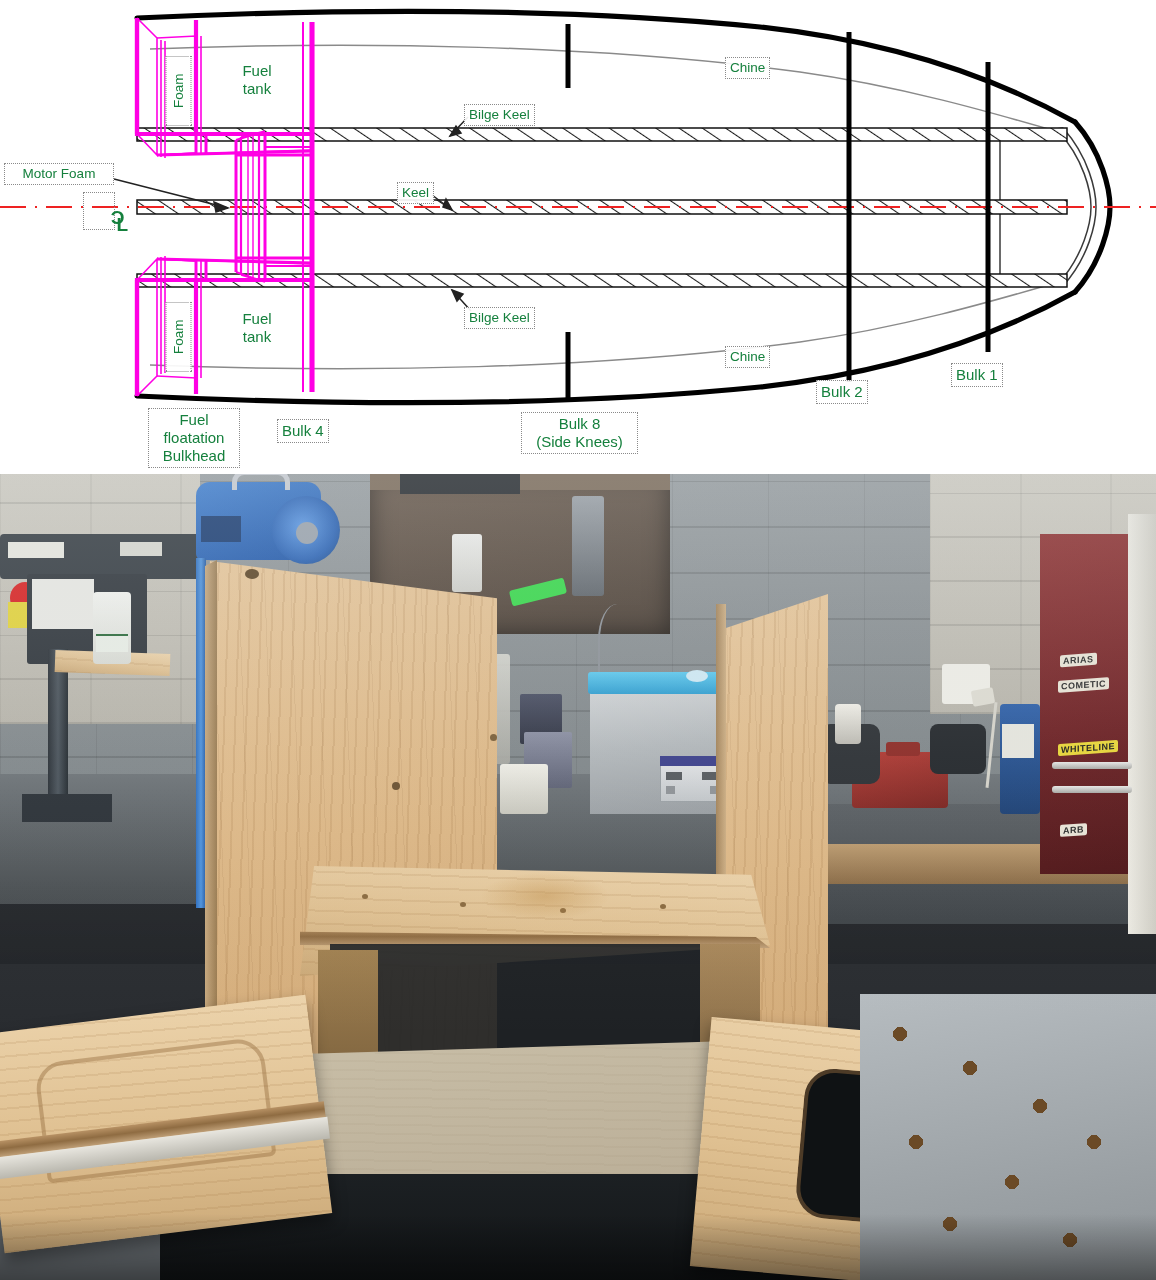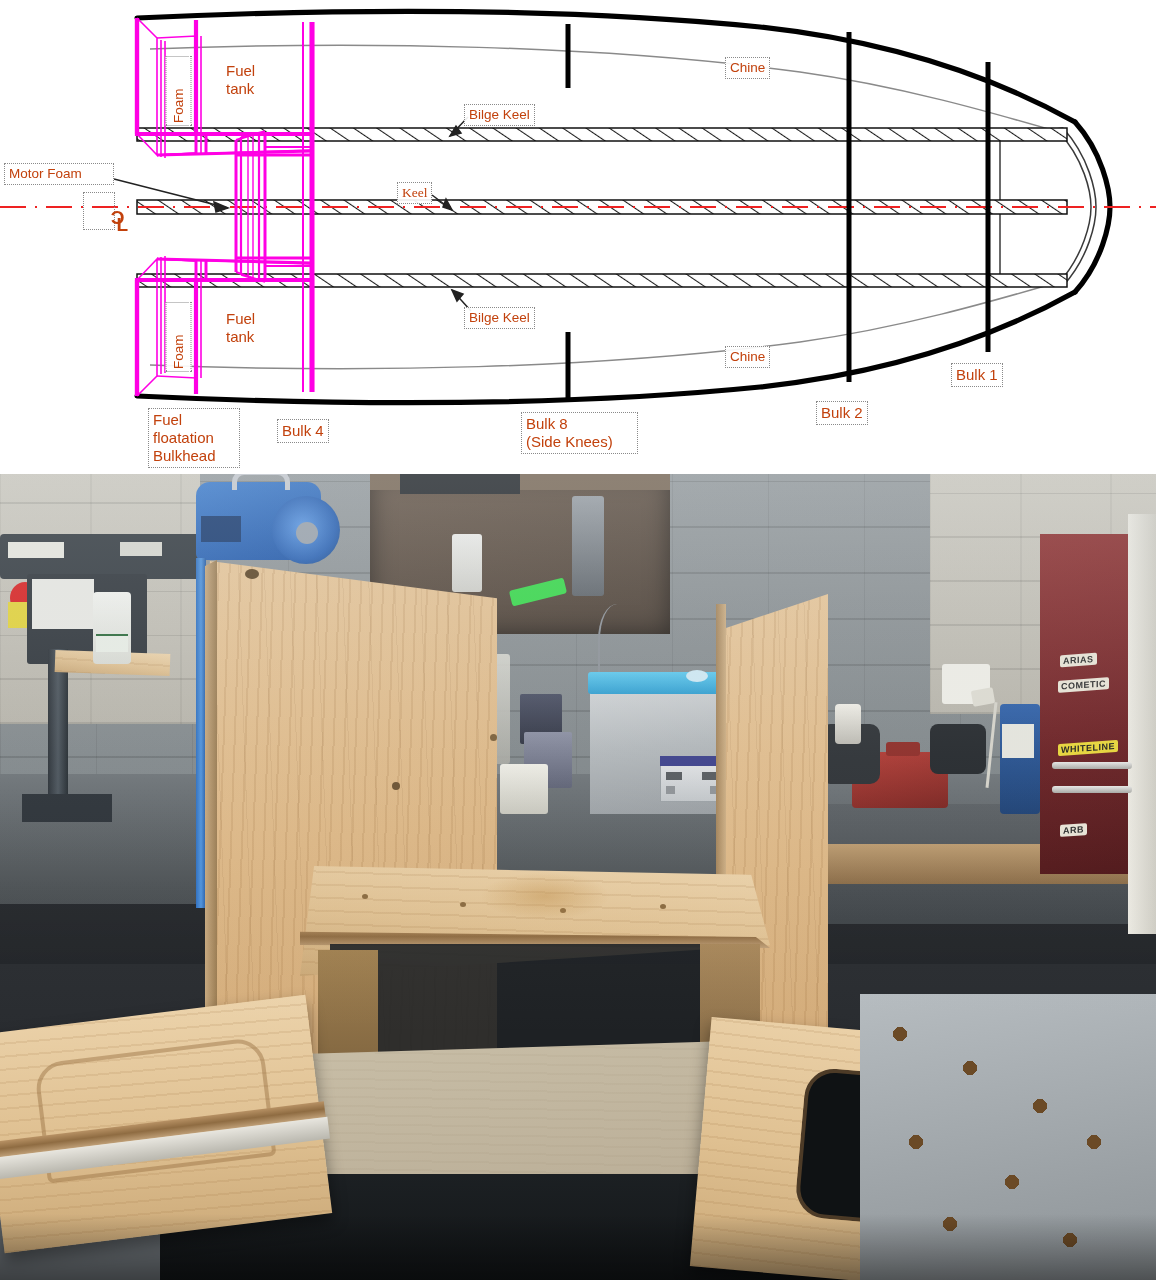--- a/index.html
+++ b/index.html
@@ -8,22 +8,22 @@
 
   #page { position:relative; width:1156px; height:1280px; }
 
   
   #diagram { position:absolute; left:0; top:0; width:1156px; height:474px;
              background:#fff; }
   #diagram svg { position:absolute; left:0; top:0; }
 
   
   .lbl { position:absolute; border:1px dotted #8a8a8a; background:rgba(255,255,255,0.92);
-         color:#c2410c; font-size:13.5px; line-height:15.5px; padding:2px 4px;
-         white-space:pre; }
+         color:#15803d; font-size:13.5px; line-height:15.5px; padding:2px 4px;
+         white-space:pre; text-align:center; }
   .lbl.big { font-size:15px; line-height:18px; }
   .lbl.vert { writing-mode:vertical-rl; transform:rotate(180deg); }
   .lbl.plain { border:none; background:transparent; }
 
   
   #photo { position:absolute; left:0; top:474px; width:1156px; height:806px;
            overflow:hidden; background:#6d7378; }
   #photo .ph { position:absolute; }
 
   
@@ -216,35 +216,35 @@
     <div class="lbl vert" style="left:166px; top:56px; height:70px;">Foam</div>
     <div class="lbl vert" style="left:166px; top:302px; height:70px;">Foam</div>
 
     <div class="lbl plain big" style="left:222px; top:60px; width:70px;">Fuel
 tank</div>
     <div class="lbl plain big" style="left:222px; top:308px; width:70px;">Fuel
 tank</div>
 
     <div class="lbl" style="left:464px; top:104px;">Bilge Keel</div>
     <div class="lbl" style="left:464px; top:307px;">Bilge Keel</div>
-    <div class="lbl" style="left:397px; top:182px;font-family:Liberation Serif, serif;">Keel</div>
+    <div class="lbl" style="left:397px; top:182px;">Keel</div>
 
     <div class="lbl" style="left:725px; top:57px;">Chine</div>
     <div class="lbl" style="left:725px; top:346px;">Chine</div>
 
     <div class="lbl big" style="left:148px; top:408px; width:92px;">Fuel
 floatation
 Bulkhead</div>
 
     <div class="lbl big" style="left:277px; top:419px;">Bulk 4</div>
 
     <div class="lbl big" style="left:521px; top:412px; width:117px;">Bulk 8
 (Side Knees)</div>
 
-    <div class="lbl big" style="left:816px; top:401px;">Bulk 2</div>
+    <div class="lbl big" style="left:816px; top:380px;">Bulk 2</div>
 
     <div class="lbl big" style="left:951px; top:363px;">Bulk 1</div>
   </div>
 
   <div id="photo">
 
     <div class="ph wall" style="left:0; top:0; width:1156px; height:330px;"></div>
     <div class="ph wall-lite" style="left:0; top:0; width:200px; height:250px;"></div>
     <div class="ph wall-lite" style="left:930px; top:0; width:226px; height:240px;"></div>
     <div class="ph" style="left:0; top:300px; width:1156px; height:190px;

